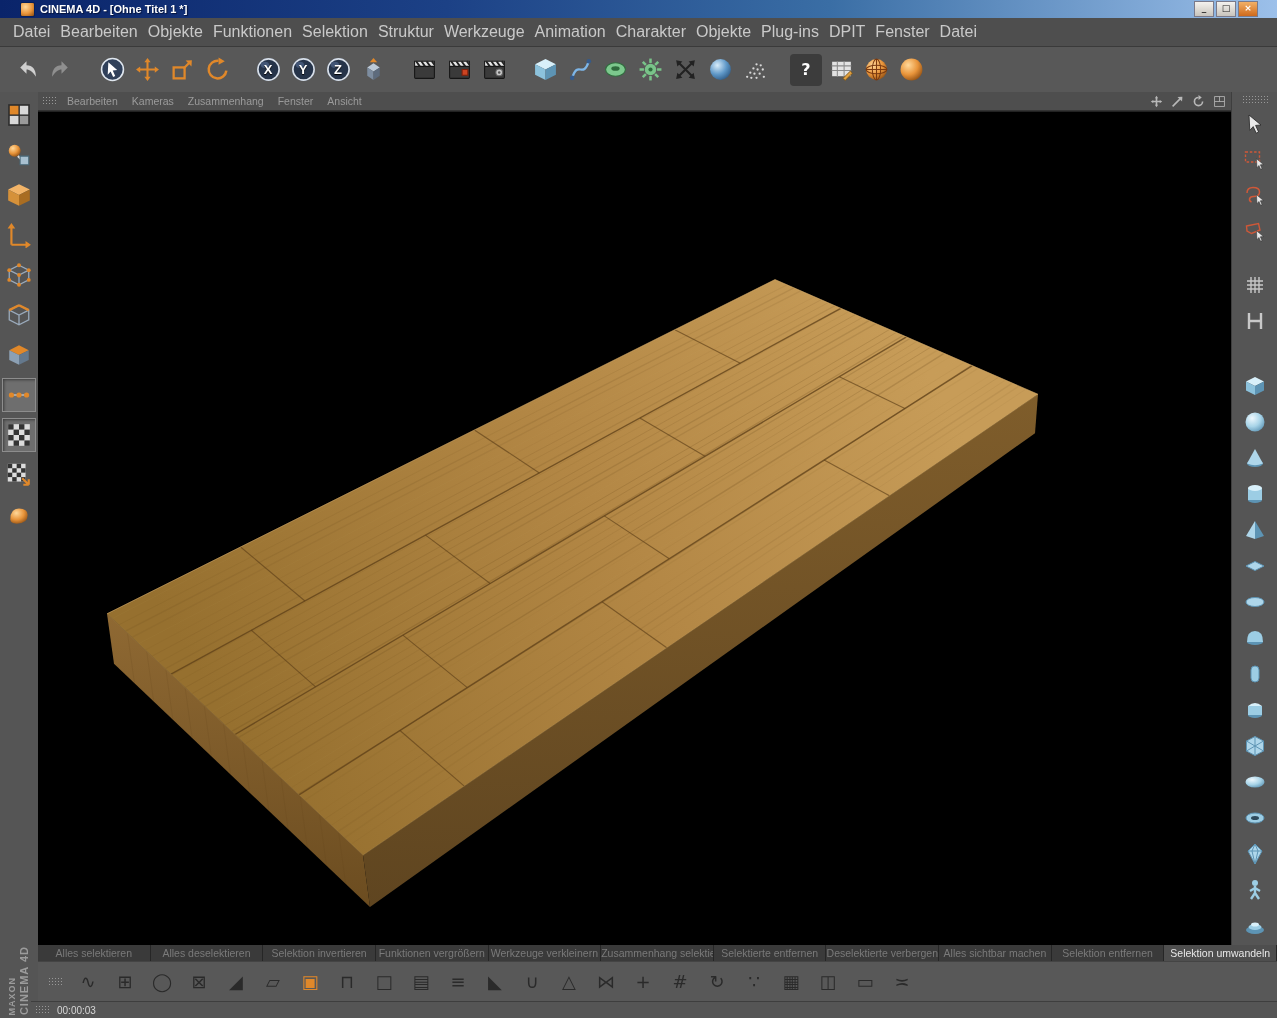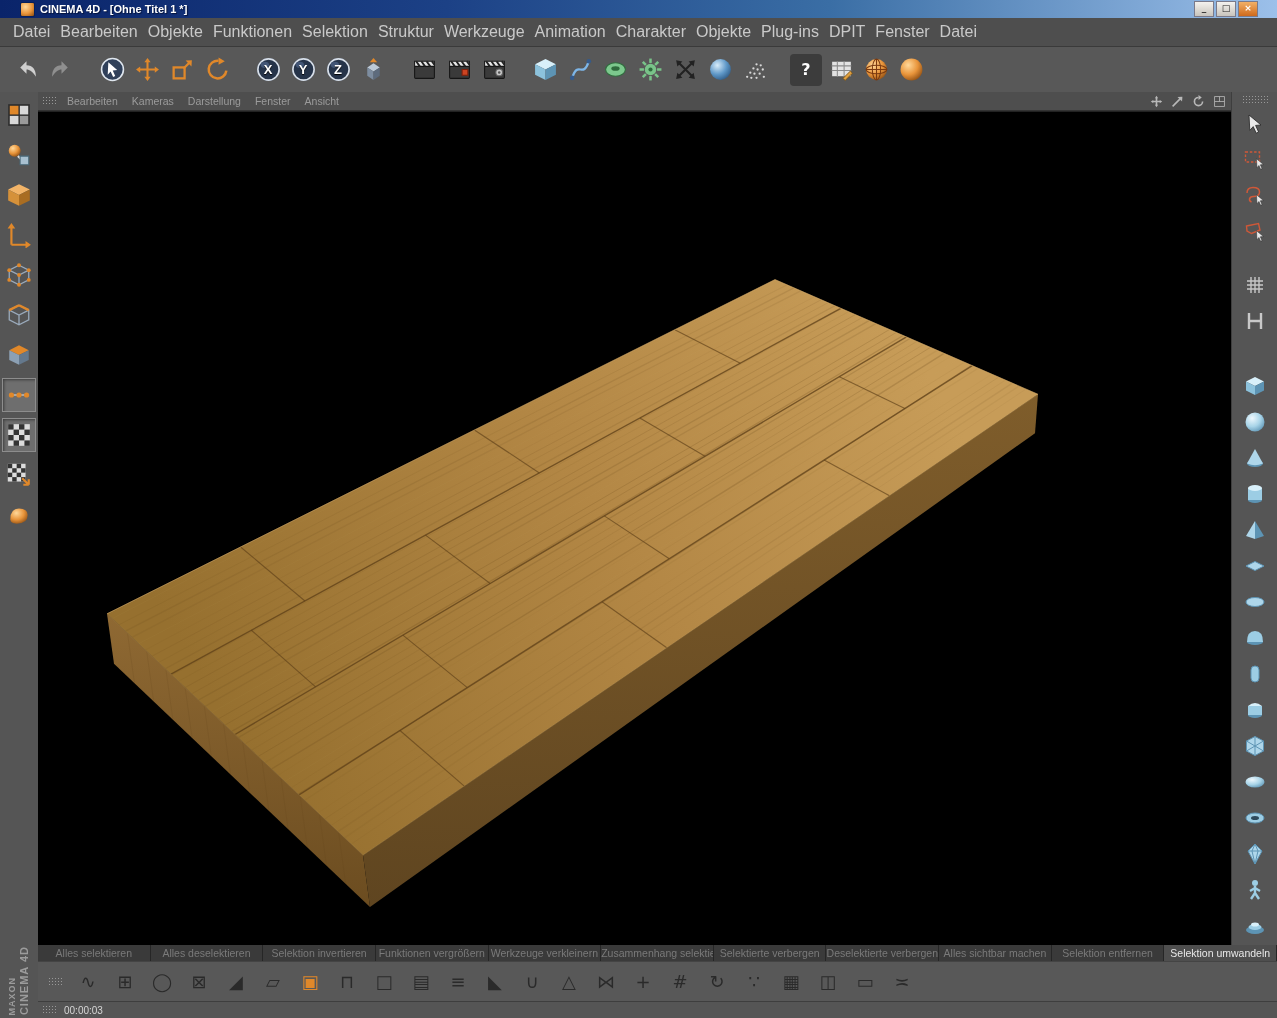--- a/index.html
+++ b/index.html
@@ -81,21 +81,21 @@
   
   .sel-row{position:absolute;left:38px;right:0;bottom:56px;height:17px;background:#303030;
     display:flex;overflow:hidden;}
   .sel-item{flex:1 1 0;background:#3a3a3a;border-right:1px solid #262626;
     color:#7a7a7a;font-size:10.5px;line-height:17px;text-align:center;
     white-space:nowrap;overflow:hidden;cursor:default;}
   .sel-item.active{background:#4e4e4e;color:#e8e8e8;}
   .tools-row{position:absolute;left:38px;right:0;bottom:16px;height:40px;background:#585858;
     border-top:1px solid #444;display:flex;align-items:center;gap:7px;padding-left:6px;}
   .tools-row .ico-btn{width:30px;height:32px;}
-  .status-row{position:absolute;left:38px;right:0;bottom:0;height:16px;background:#555;
+  .status-row{position:absolute;left:31px;right:0;bottom:0;height:16px;background:#555;
     border-top:1px solid #3e3e3e;display:flex;align-items:center;}
   .status-time{color:#d6d6d6;font-size:10px;margin-left:4px;}
   .defs-svg{position:absolute;width:0;height:0;overflow:hidden;}
 </style>
 </head>
 <body>
 
 <svg class="defs-svg" xmlns="http://www.w3.org/2000/svg" aria-hidden="true">
   <defs>
     <radialGradient id="rgOrange" cx="0.35" cy="0.3" r="0.8">
@@ -627,21 +627,21 @@
     <span class="brand-c4d">CINEMA 4D</span>
   </div>
 </div>
 
 <div class="center">
   <div class="vp-menubar">
     <div class="handle"></div>
     <div class="vp-menu">
         <div class="vp-menu-item">Bearbeiten</div>
         <div class="vp-menu-item">Kameras</div>
-        <div class="vp-menu-item">Darstellung</div>
+        <div class="vp-menu-item">Zusammenhang</div>
         <div class="vp-menu-item">Fenster</div>
         <div class="vp-menu-item">Ansicht</div>
       </div>
     <div class="vp-controls">
         <div class="ico-btn">
           <svg class="ig">
             <use href="#s-vmove"></use>
           </svg>
         </div>
         <div class="ico-btn">
@@ -874,21 +874,21 @@
     </div>
 </div>
 
 <div class="sel-row">
     <div class="sel-item">Alles selektieren</div>
     <div class="sel-item">Alles deselektieren</div>
     <div class="sel-item">Selektion invertieren</div>
     <div class="sel-item">Funktionen vergrößern</div>
     <div class="sel-item">Werkzeuge verkleinern</div>
     <div class="sel-item">Zusammenhang selektieren</div>
-    <div class="sel-item">Selektierte verbergen</div>
+    <div class="sel-item">Selektierte entfernen</div>
     <div class="sel-item">Deselektierte verbergen</div>
     <div class="sel-item">Alles sichtbar machen</div>
     <div class="sel-item">Selektion entfernen</div>
     <div class="sel-item active">Selektion umwandeln</div>
   </div>
 
 <div class="tools-row">
   <div class="handle"></div>
 <div class="ico-btn">
       <span class="glyph">∿</span>

